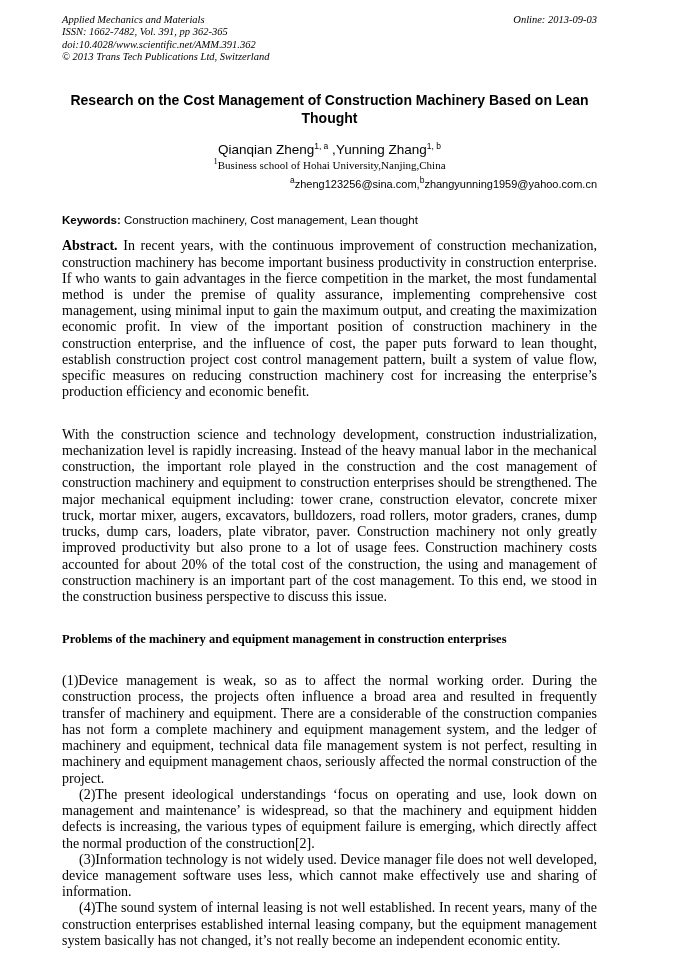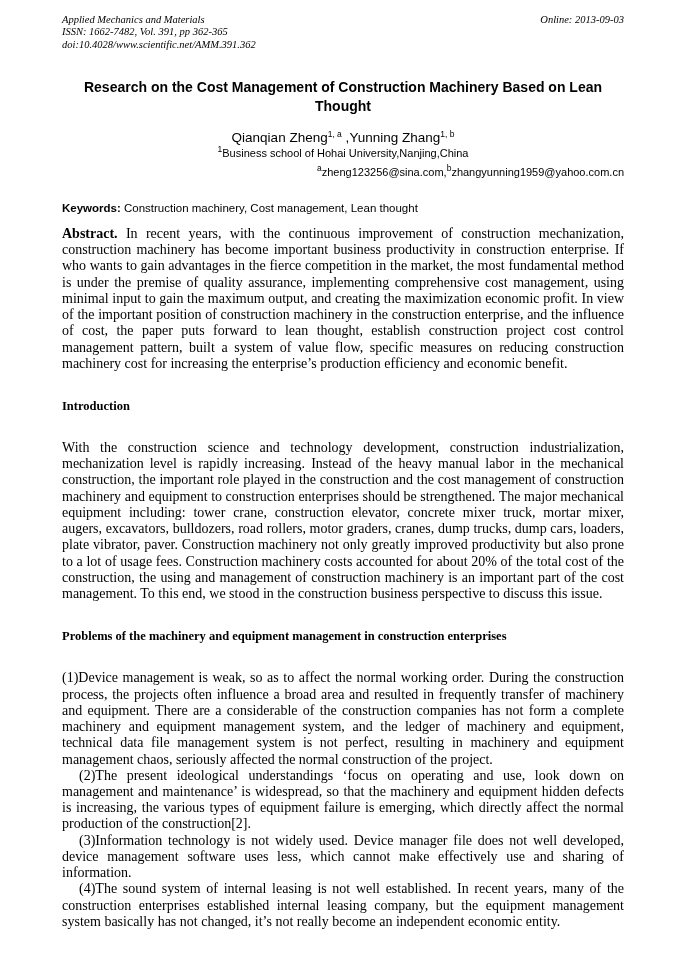--- a/index.html
+++ b/index.html
@@ -7,21 +7,21 @@
     padding: 0;
     background: #ffffff;
   }
   .page {
     position: relative;
     width: 678px;
     height: 959px;
     box-sizing: border-box;
     background: #ffffff;
     color: #000000;
-    padding: 14px 54px 24px 62px;
+    padding: 14px 81px 24px 62px;
     overflow: hidden;
   }
   
   .meta {
     font-family: "Liberation Serif", serif;
     font-style: italic;
     font-size: 10.5px;
     line-height: 1.18;
   }
   .meta-row {
@@ -42,21 +42,21 @@
     font-family: "Liberation Sans", sans-serif;
     font-size: 13.5px;
     text-align: center;
     margin: 0 0 2px 0;
   }
   .authors sup, .affil sup, .emails sup {
     font-size: 8.5px;
     line-height: 0;
   }
   .affil {
-    font-family: Liberation Sans, sans-serif;
+    font-family: Liberation Serif, serif;
     font-size: 11px;
     text-align: center;
     margin: 2px 0 7px 0;
   }
   .emails {
     font-family: "Liberation Sans", sans-serif;
     font-size: 11px;
     text-align: right;
     margin: 0;
   }
@@ -102,20 +102,21 @@
 
 <div class="page">
 
   <div class="meta">
     <div class="meta-row">
       <span>Applied Mechanics and Materials</span>
       <span>Online: 2013-09-03</span>
     </div>
     <div>ISSN: 1662-7482, Vol. 391, pp 362-365</div>
     <div>doi:10.4028/www.scientific.net/AMM.391.362</div>
+    <div>© 2013 Trans Tech Publications Ltd, Switzerland</div>
   </div>
 
   <h1 class="title">Research on the Cost Management of Construction Machinery Based on Lean Thought</h1>
 
   <div class="authors">
     <span>Qianqian Zheng</span><sup>1, a</sup><span> ,</span><span>Yunning Zhang</span><sup>1, b</sup>
   </div>
 
   <div class="affil">
     <sup>1</sup><span>Business school of Hohai University,Nanjing,China</span>
@@ -128,21 +129,20 @@
   <div class="keywords">
     <span class="kw-label">Keywords:</span>
     <span>Construction machinery, Cost management, Lean thought</span>
   </div>
 
   <p class="para abstract">
     <span class="ab-label">Abstract.</span>
     <span>In recent years, with the continuous improvement of construction mechanization, construction machinery has become important business productivity in construction enterprise. If who wants to gain advantages in the fierce competition in the market, the most fundamental method is under the premise of quality assurance, implementing comprehensive cost management, using minimal input to gain the maximum output, and creating the maximization economic profit. In view of the important position of construction machinery in the construction enterprise, and the influence of cost, the paper puts forward to lean thought, establish construction project cost control management pattern, built a system of value flow, specific measures on reducing construction machinery cost for increasing the enterprise’s production efficiency and economic benefit.</span>
   </p>
 
-  <h2 class="sec-heading">Introduction</h2>
 
   <p class="para after-heading">With the construction science and technology development, construction industrialization, mechanization level is rapidly increasing. Instead of the heavy manual labor in the mechanical construction, the important role played in the construction and the cost management of construction machinery and equipment to construction enterprises should be strengthened. The major mechanical equipment including: tower crane, construction elevator, concrete mixer truck, mortar mixer, augers, excavators, bulldozers, road rollers, motor graders, cranes, dump trucks, dump cars, loaders, plate vibrator, paver. Construction machinery not only greatly improved productivity but also prone to a lot of usage fees. Construction machinery costs accounted for about 20% of the total cost of the construction, the using and management of construction machinery is an important part of the cost management. To this end, we stood in the construction business perspective to discuss this issue.</p>
 
   <h2 class="sec-heading">Problems of the machinery and equipment management in construction enterprises</h2>
 
   <p class="para after-heading">(1)Device management is weak, so as to affect the normal working order. During the construction process, the projects often influence a broad area and resulted in frequently transfer of machinery and equipment. There are a considerable of the construction companies has not form a complete machinery and equipment management system, and the ledger of machinery and equipment, technical data file management system is not perfect, resulting in machinery and equipment management chaos, seriously affected the normal construction of the project.</p>
   <p class="para indent">(2)The present ideological understandings ‘focus on operating and use, look down on management and maintenance’ is widespread, so that the machinery and equipment hidden defects is increasing, the various types of equipment failure is emerging, which directly affect the normal production of the construction[2].</p>
   <p class="para indent">(3)Information technology is not widely used. Device manager file does not well developed, device management software uses less, which cannot make effectively use and sharing of information.</p>
   <p class="para indent">(4)The sound system of internal leasing is not well established. In recent years, many of the construction enterprises established internal leasing company, but the equipment management system basically has not changed, it’s not really become an independent economic entity.</p>
 

